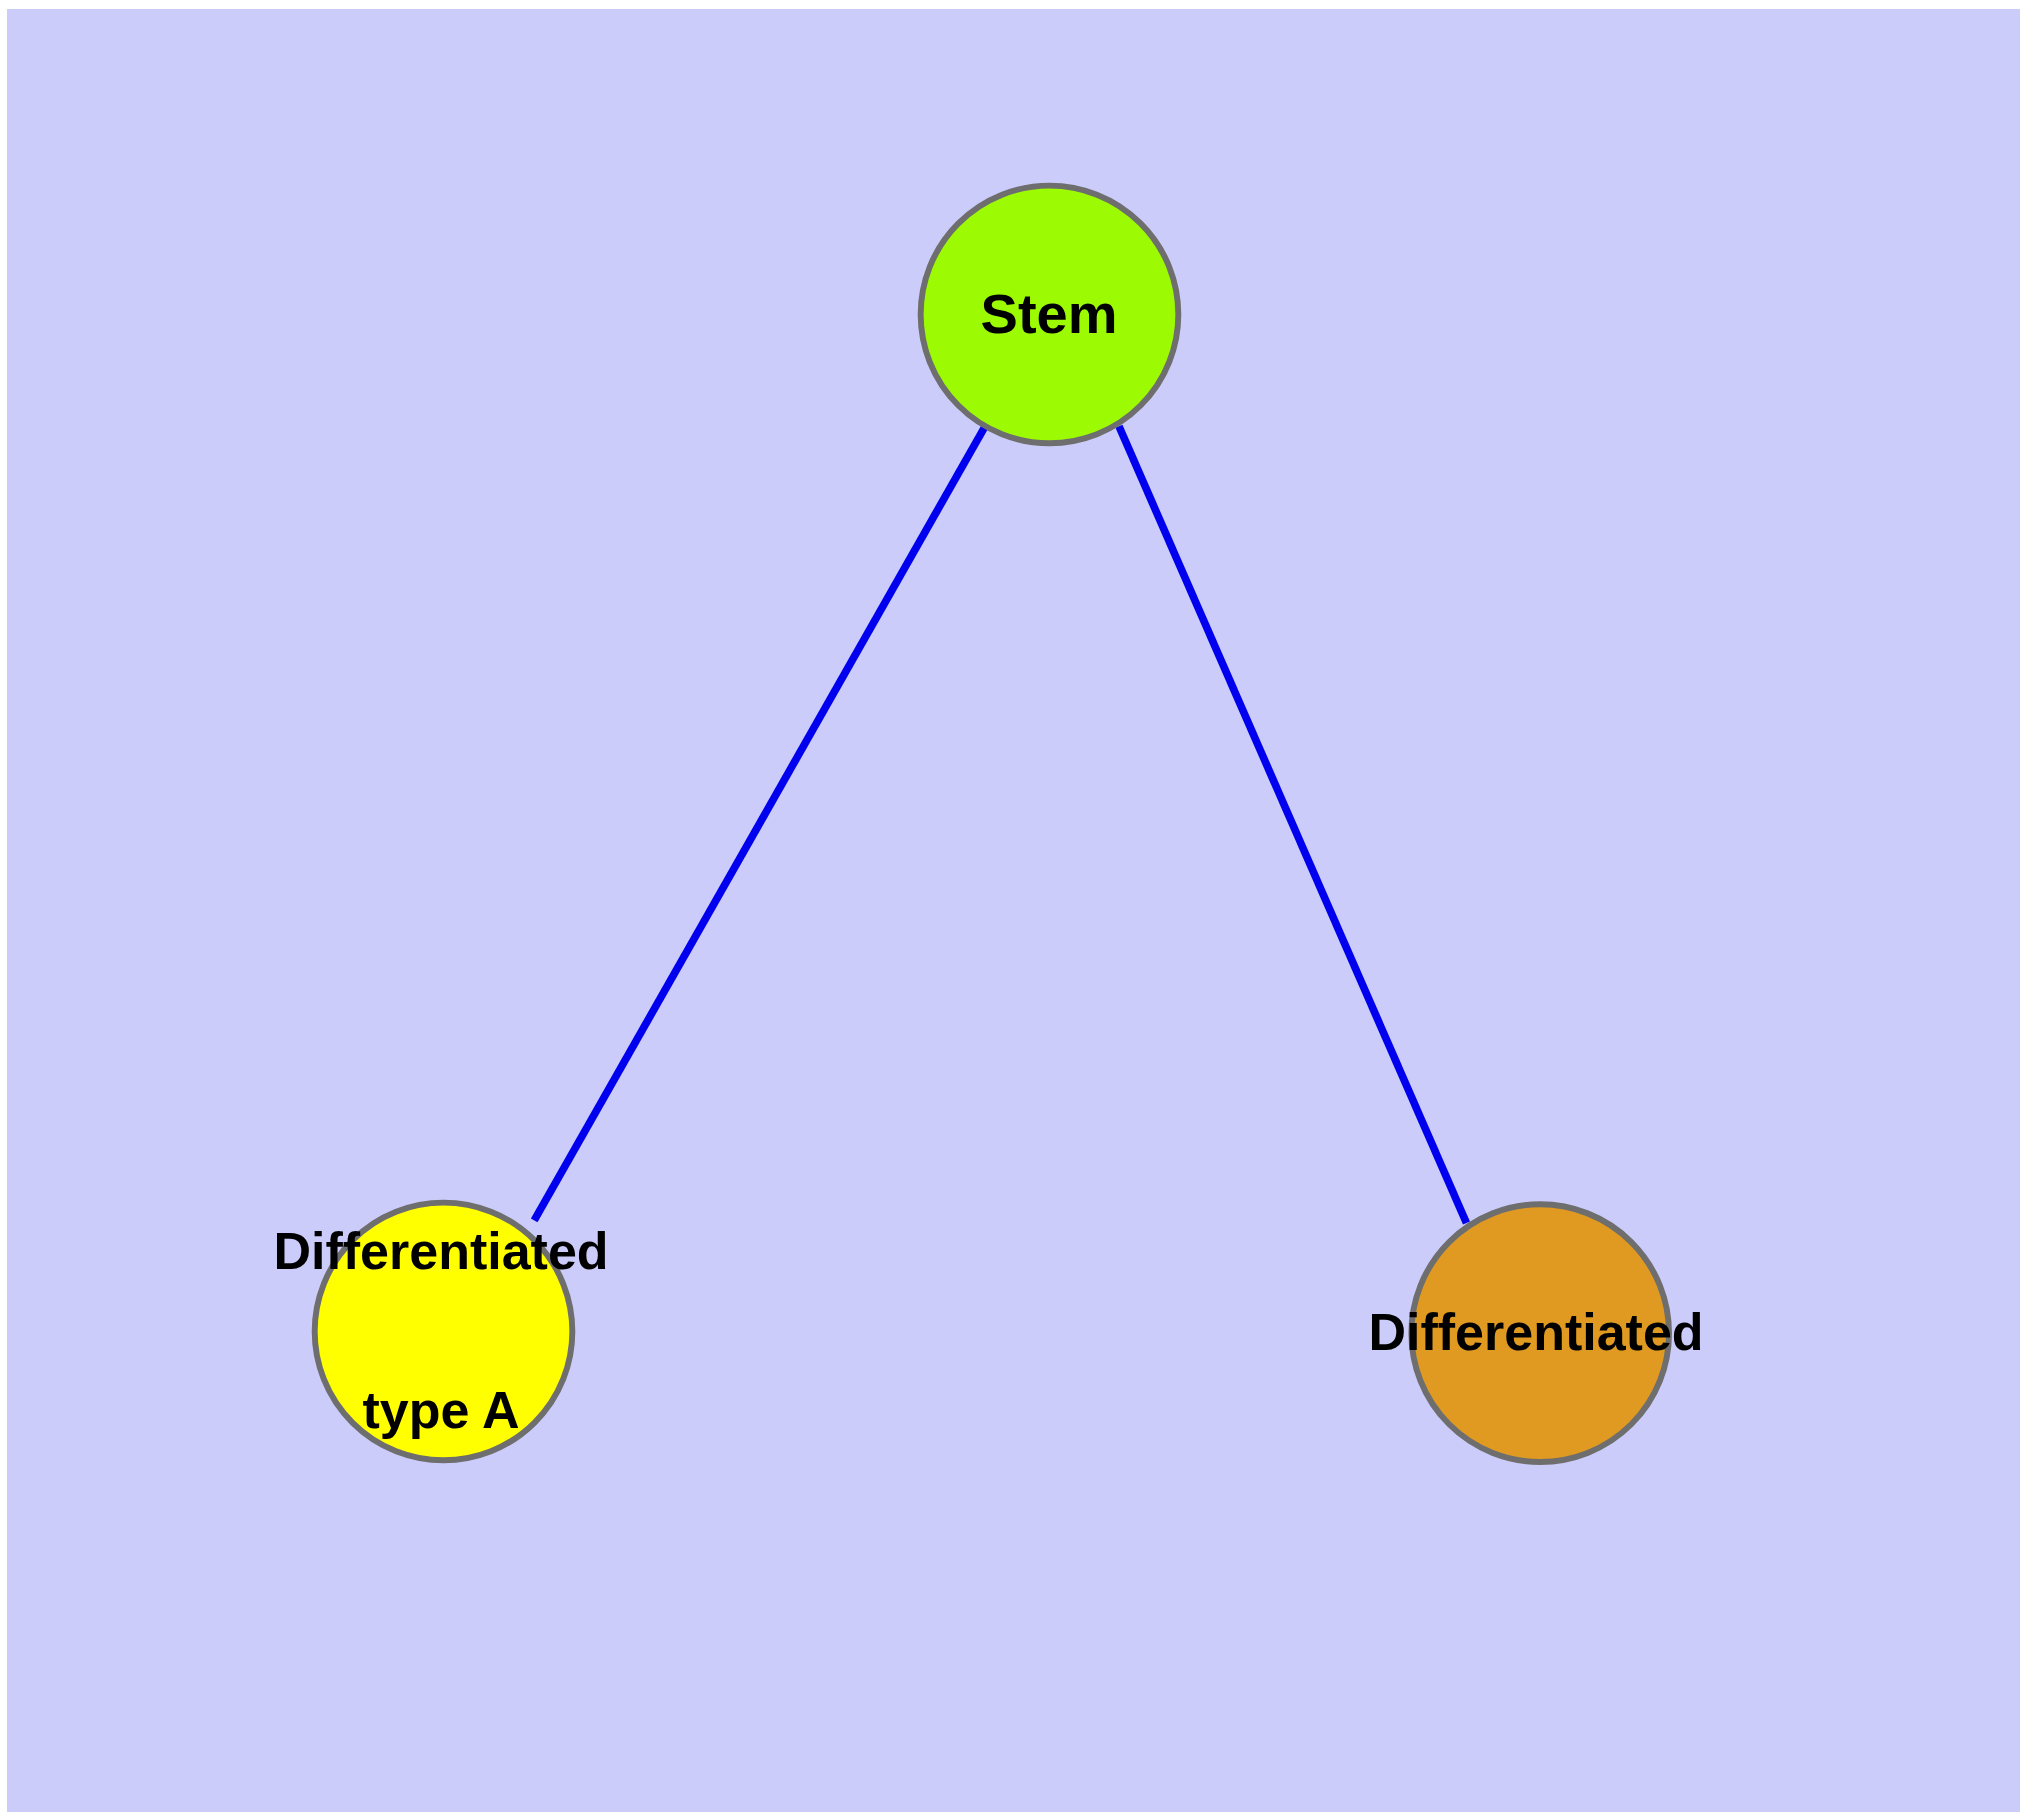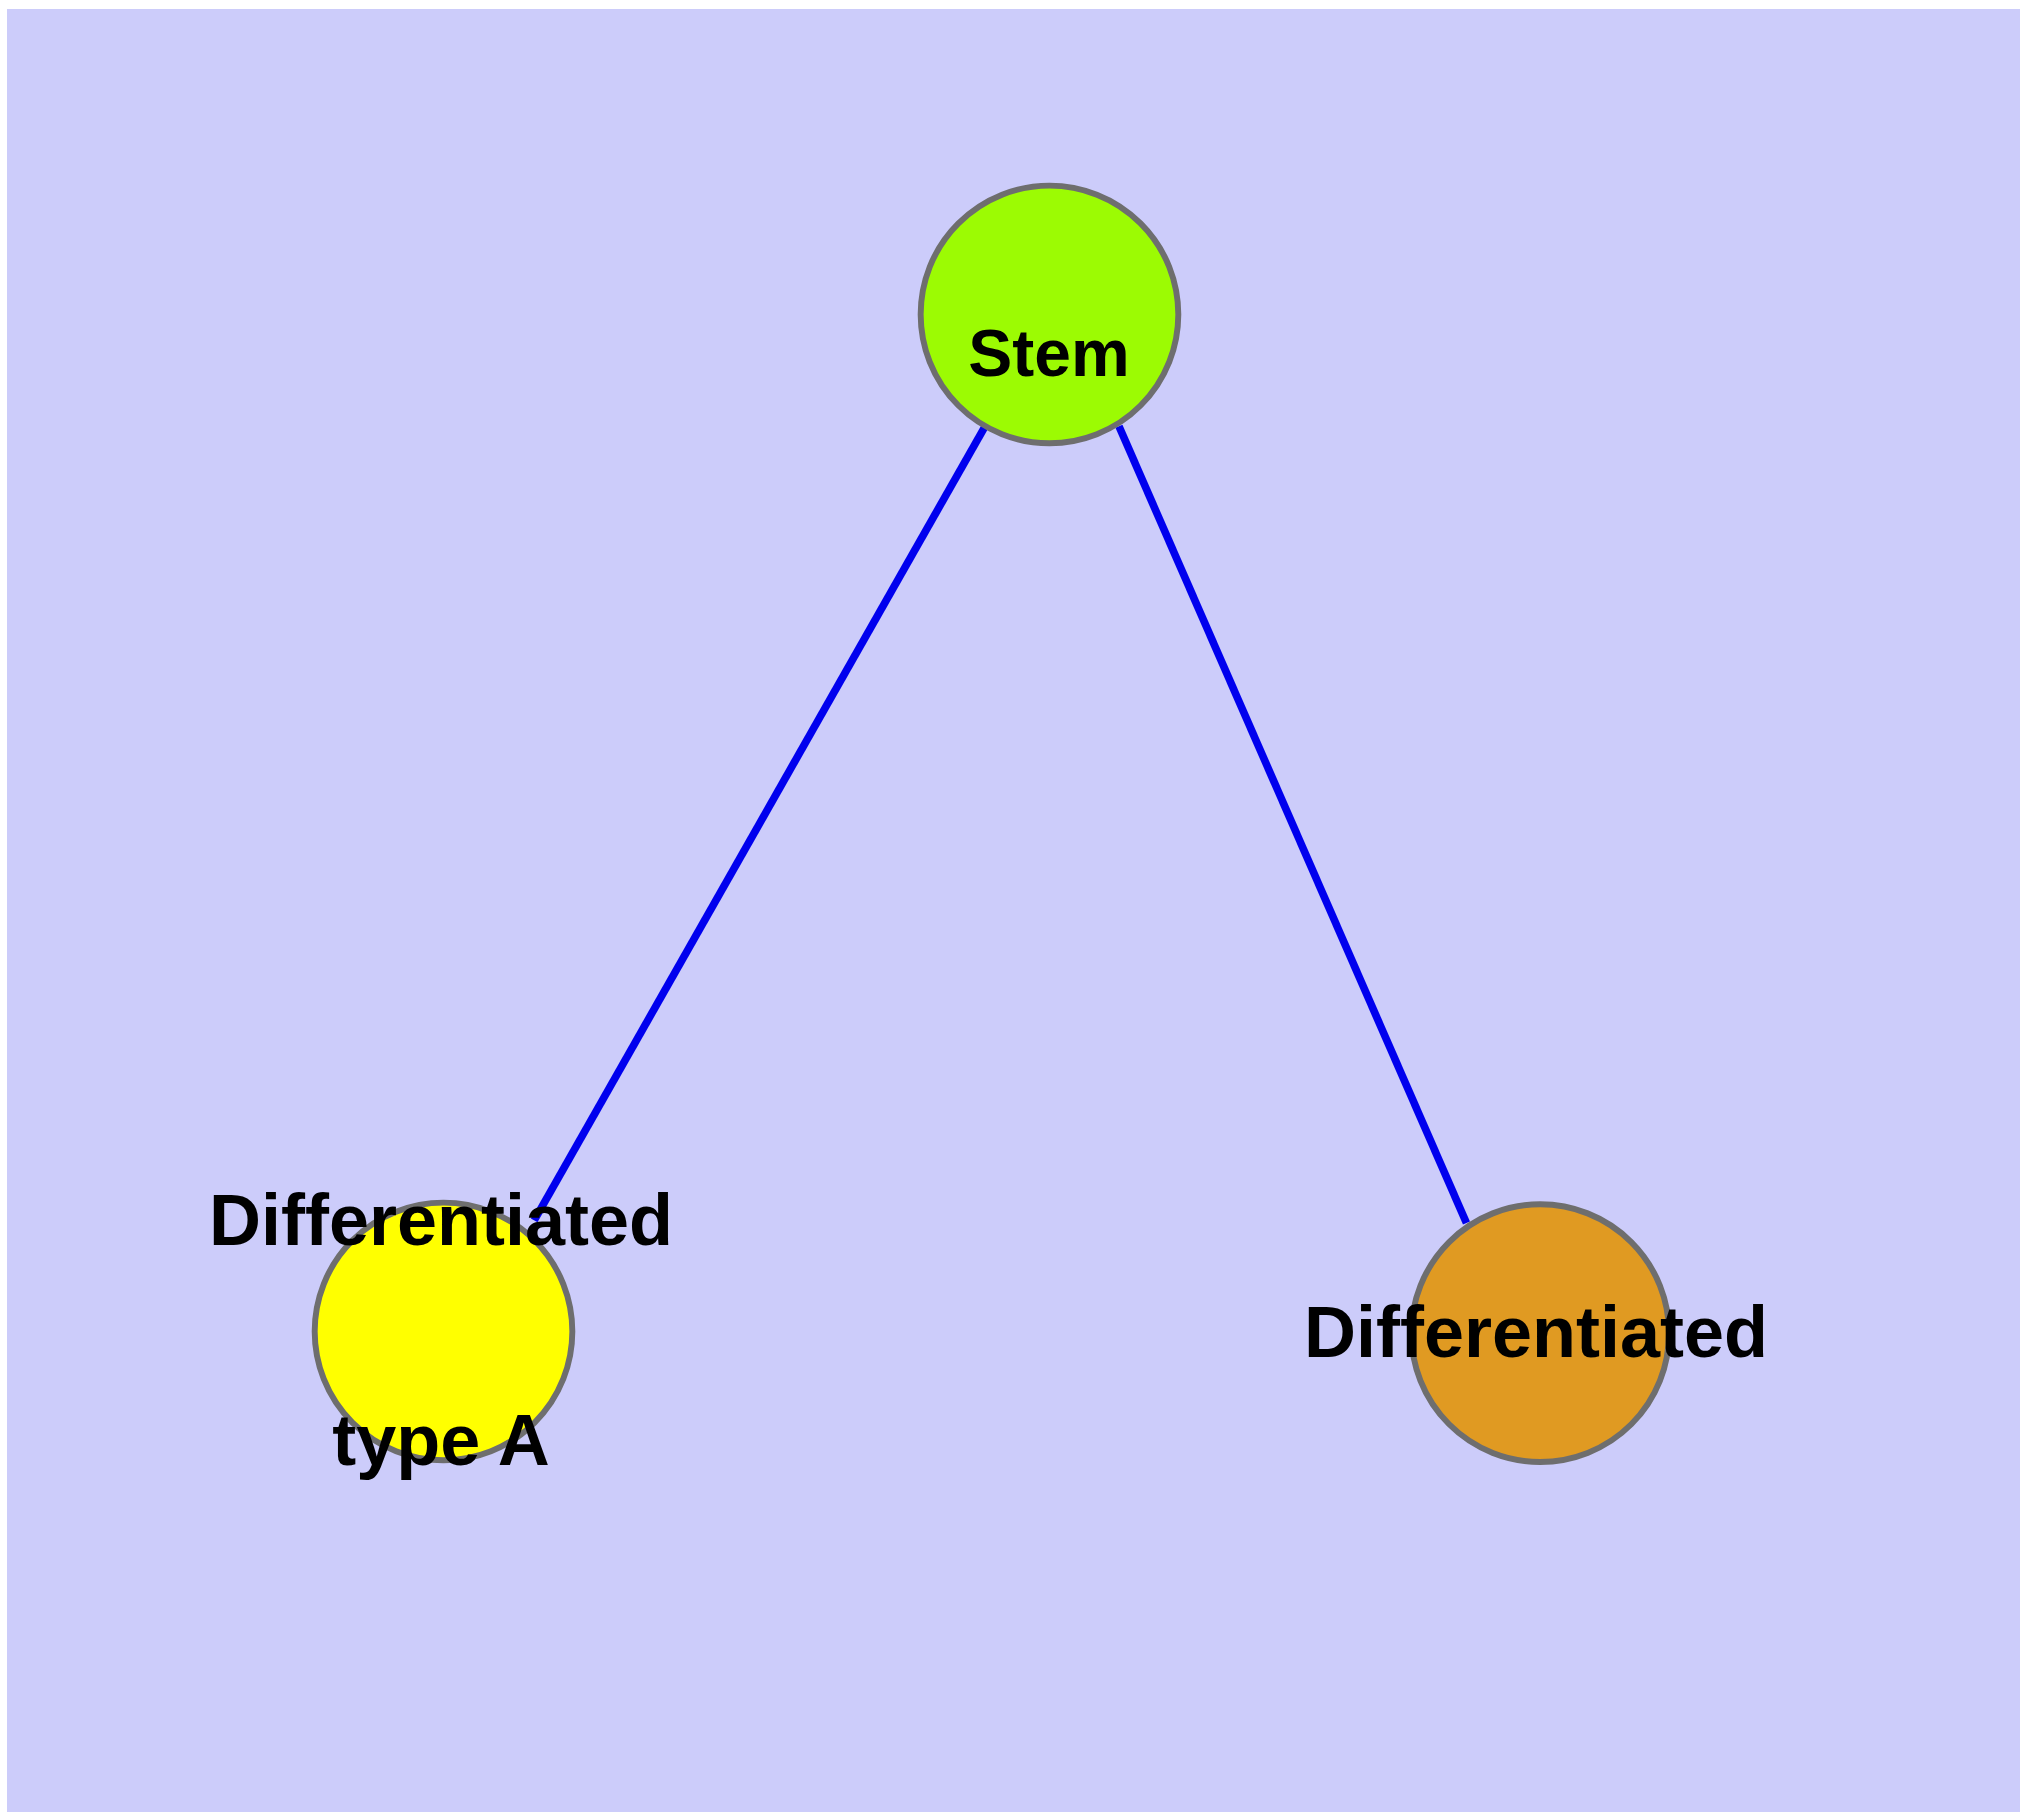--- a/index.html
+++ b/index.html
@@ -35,25 +35,24 @@
     position: absolute;
     text-align: center;
     color: #000000;
     font-weight: bold;
     line-height: 1.02;
     white-space: pre;
     pointer-events: none;
     transform: translate(-50%, -50%);
   }
   .label-stem {
-    font-size: 66px;
-    margin-top: 40px;
+    font-size: 56px;
   }
   .label-diff {
-    font-size: 72px;
+    font-size: 52px;
   }
 </style>
 </head>
 <body>
 
 <div id="canvas">
 
   <div id="plot-area" style="background: rgb(204, 204, 250);"></div>
 
   <svg id="graph-svg" viewBox="0 0 2384 2138">

